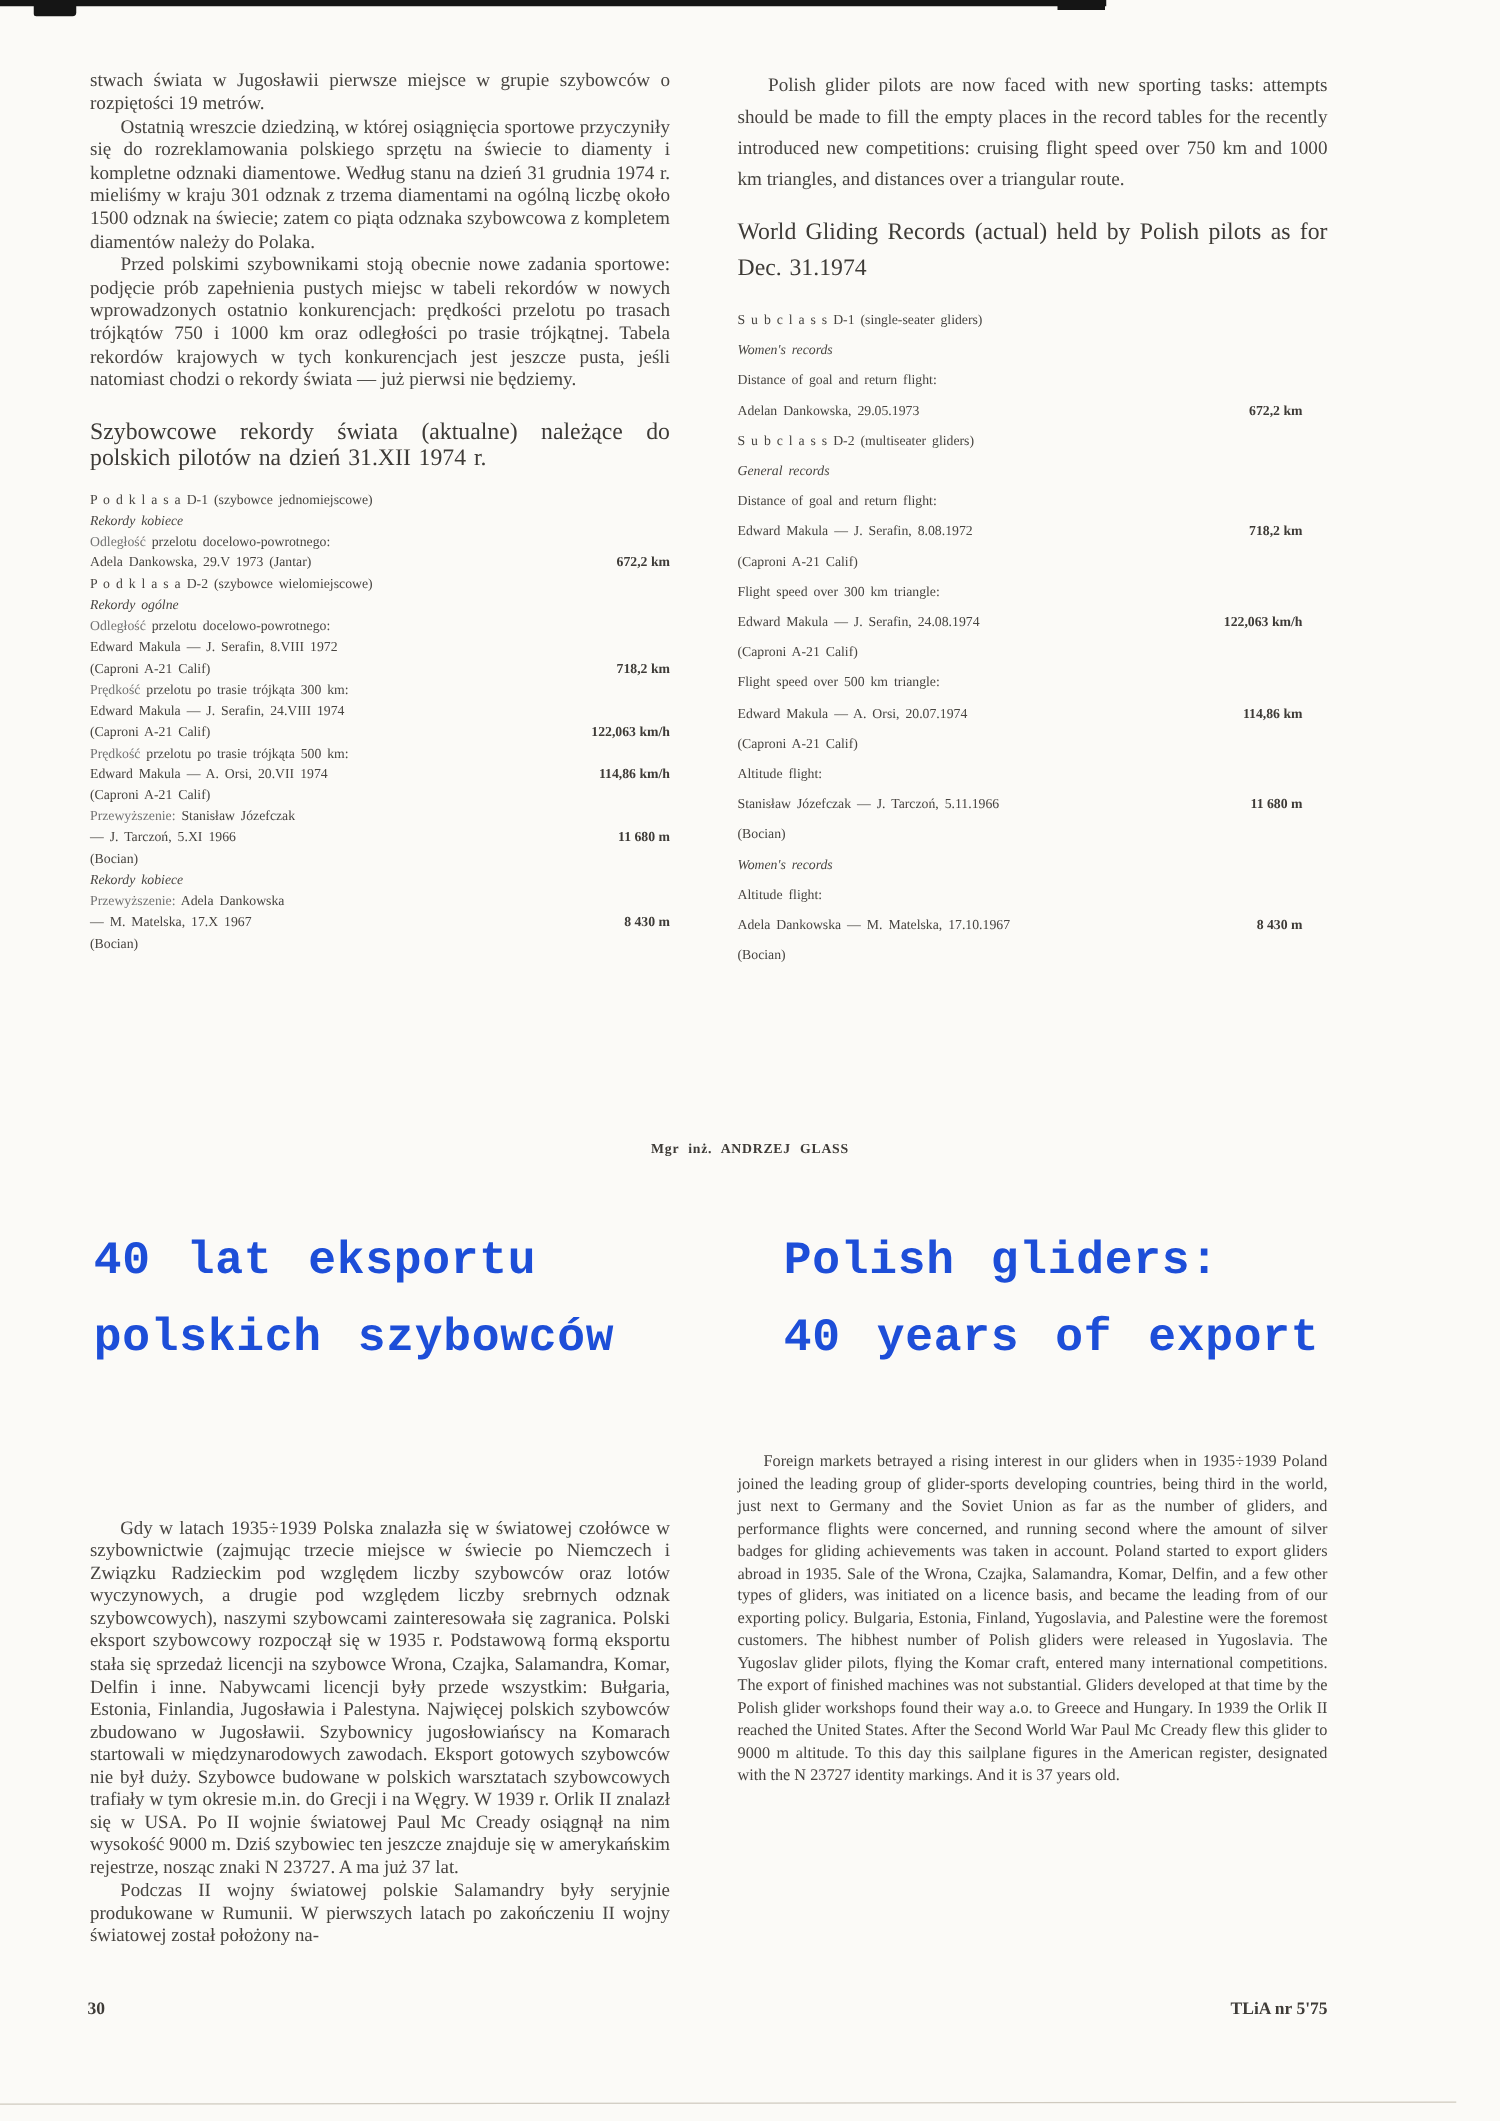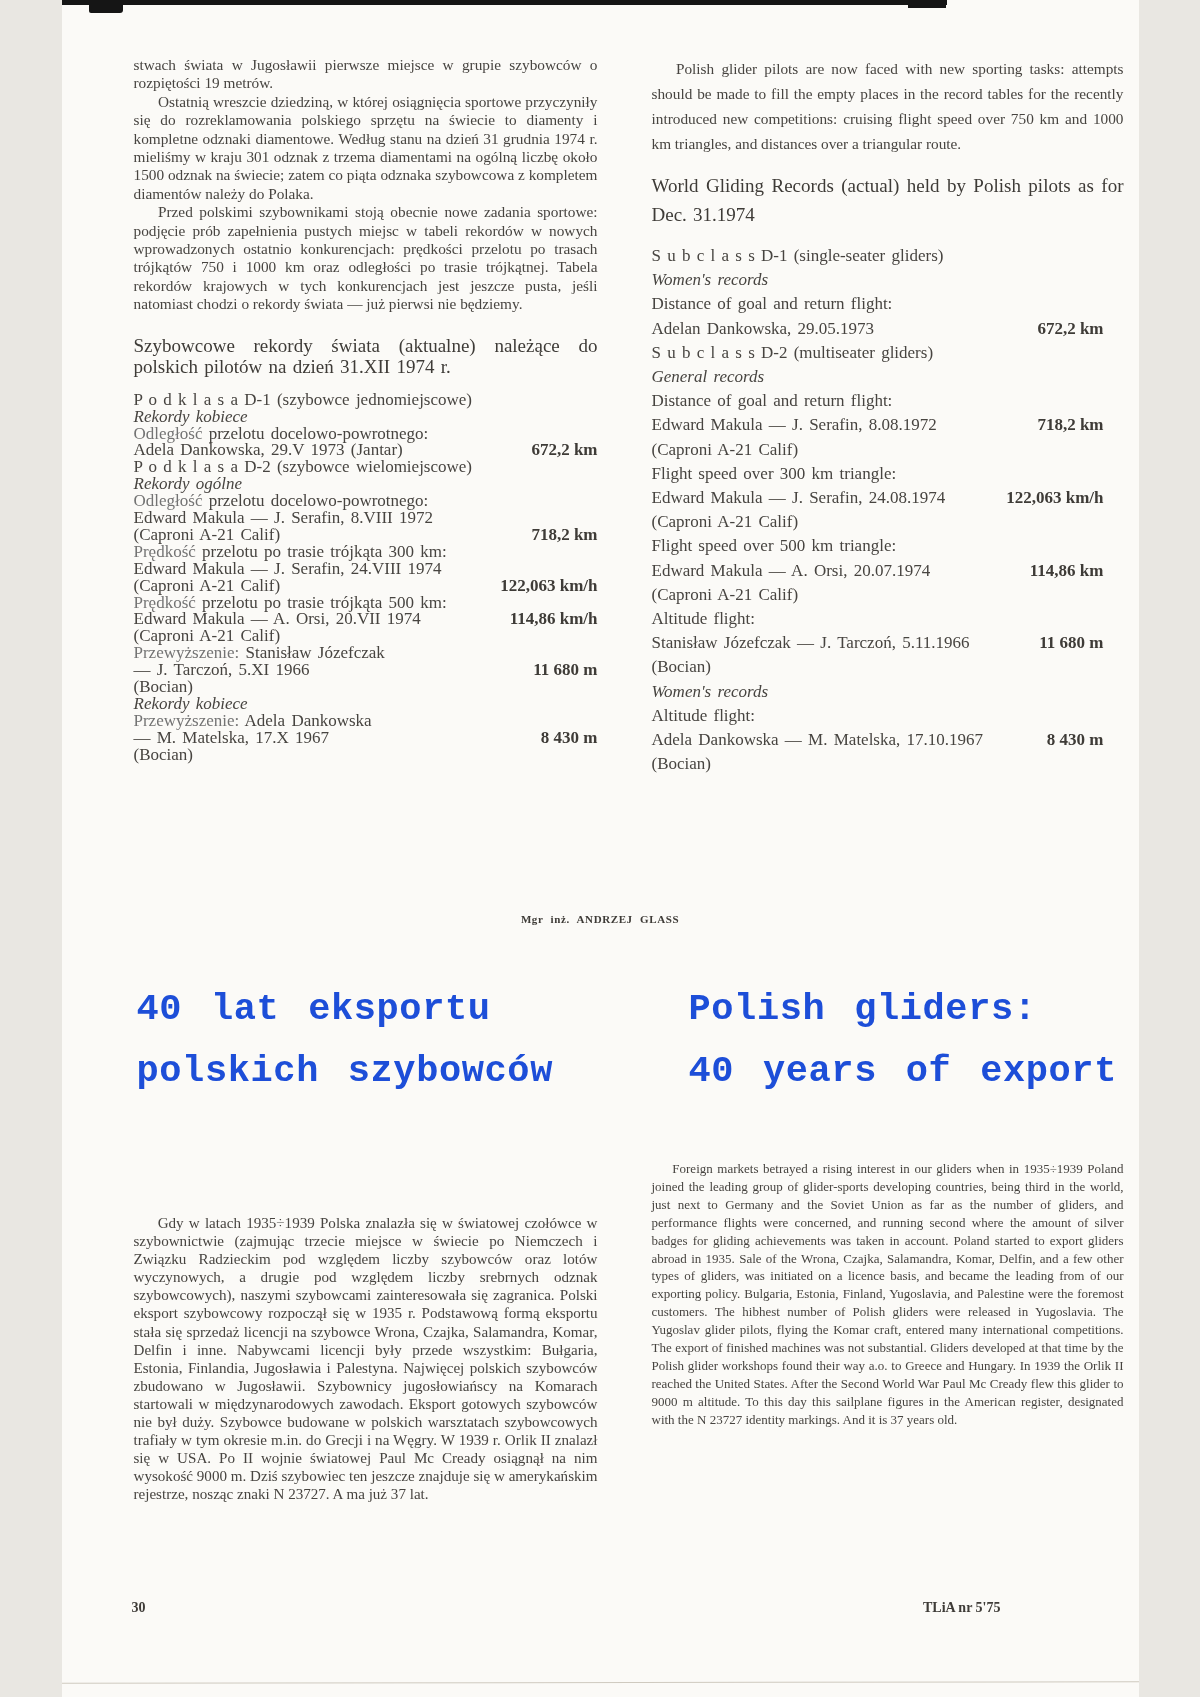--- a/index.html
+++ b/index.html
@@ -1,18 +1,18 @@
 <!DOCTYPE html>
 <html><head>
 <meta charset="utf-8">
 <title>TLiA 5'75 — page 30</title>
 <style>
   html,body { margin:0; padding:0; background:#e9e7e2; }
   .page {
-    position:relative; width:1077px; height:1697px; margin:0 auto;
+    position:relative; width:1200px; height:1697px; margin:0 auto;
     background:#fbfaf7; overflow:hidden;
     font-family:"Liberation Serif", serif; color:#474440;
   }
   
   .artifact { position:absolute; background:#151515; }
   #top-band   { left:0;   top:0; width:885px; height:5px; }
   #top-blob   { left:27px; top:0; width:34px; height:13px; border-radius:0 0 3px 2px; }
   #top-band2  { left:846px; top:0; width:38px; height:8px; }
   #bottom-edge-line { position:absolute; left:0; top:1682px; width:1165px; height:1px;
                       background:#cfcabf; transform:rotate(-0.08deg); }
@@ -21,21 +21,21 @@
   #top-left-col  { left:72px;  top:56px; width:464px; font-size:15.3px; line-height:18.4px; }
   #top-right-col { left:590px; top:56px; width:472px; font-size:15.3px; line-height:25px; }
 
   .para { margin:0; text-indent:1.6em; }
   #top-left-col p.para:first-of-type { text-indent:0; }
 
   .rec-heading { font-weight:normal; font-size:19px; line-height:21px;
                  margin-top:21px; color:#3e3b37; word-spacing:1.5px; }
   #top-right-col .rec-heading { line-height:29px; margin-top:15px; }
 
-  .records { margin-top:15px; font-size:17px; text-align:right; }
+  .records { margin-top:15px; font-size:11px; text-align:right; }
   .rec-line { display:flex; justify-content:space-between; align-items:baseline;
               line-height:16.9px; }
   #top-right-col .rec-line { line-height:24.2px; }
   .rec-text  { word-spacing:2px; }
   .rec-value { font-weight:bold; white-space:nowrap; color:#3e3b37; }
   #top-right-col .rec-value { padding-right:20px; }
   .rec-prefix { font-weight:normal; color:#737373; }
   .italic { font-style:italic; }
 
   #byline { position:absolute; top:913px; left:0; width:100%; text-align:center;
@@ -317,20 +317,21 @@
   <div id="headline-right" class="headline">
     <div>Polish gliders:</div>
     <div>40 years of export</div>
   </div>
 
   <div id="bottom-left-col" class="col">
     <div>
 
         <p class="para">Gdy w latach 1935÷1939 Polska znalazła się w światowej czołówce w szybownictwie (zajmując trzecie miejsce w świecie po Niemczech i Związku Radzieckim pod względem liczby szybowców oraz lotów wyczynowych, a drugie pod względem liczby srebrnych odznak szybowcowych), naszymi szybowcami zainteresowała się zagranica. Polski eksport szybowcowy rozpoczął się w 1935 r. Podstawową formą eksportu stała się sprzedaż licencji na szybowce Wrona, Czajka, Salamandra, Komar, Delfin i inne. Nabywcami licencji były przede wszystkim: Bułgaria, Estonia, Finlandia, Jugosławia i Palestyna. Najwięcej polskich szybowców zbudowano w Jugosławii. Szybownicy jugosłowiańscy na Komarach startowali w międzynarodowych zawodach. Eksport gotowych szybowców nie był duży. Szybowce budowane w polskich warsztatach szybowcowych trafiały w tym okresie m.in. do Grecji i na Węgry. W 1939 r. Orlik II znalazł się w USA. Po II wojnie światowej Paul Mc Cready osiągnął na nim wysokość 9000 m. Dziś szybowiec ten jeszcze znajduje się w amerykańskim rejestrze, nosząc znaki N 23727. A ma już 37 lat.</p>
 
+        <p class="para">Podczas II wojny światowej polskie Salamandry były seryjnie produkowane w Rumunii. W pierwszych latach po zakończeniu II wojny światowej został położony na-</p>
       </div>
   </div>
   <div id="bottom-right-col" class="col">
     <div>
 
         <p class="para">Foreign markets betrayed a rising interest in our gliders when in 1935÷1939 Poland joined the leading group of glider-sports developing countries, being third in the world, just next to Germany and the Soviet Union as far as the number of gliders, and performance flights were concerned, and running second where the amount of silver badges for gliding achievements was taken in account. Poland started to export gliders abroad in 1935. Sale of the Wrona, Czajka, Salamandra, Komar, Delfin, and a few other types of gliders, was initiated on a licence basis, and became the leading from of our exporting policy. Bulgaria, Estonia, Finland, Yugoslavia, and Palestine were the foremost customers. The hibhest number of Polish gliders were released in Yugoslavia. The Yugoslav glider pilots, flying the Komar craft, entered many international competitions. The export of finished machines was not substantial. Gliders developed at that time by the Polish glider workshops found their way a.o. to Greece and Hungary. In 1939 the Orlik II reached the United States. After the Second World War Paul Mc Cready flew this glider to 9000 m altitude. To this day this sailplane figures in the American register, designated with the N 23727 identity markings. And it is 37 years old.</p>
       </div>
   </div>
 
   <div id="page-number" class="footer-item">30</div>

